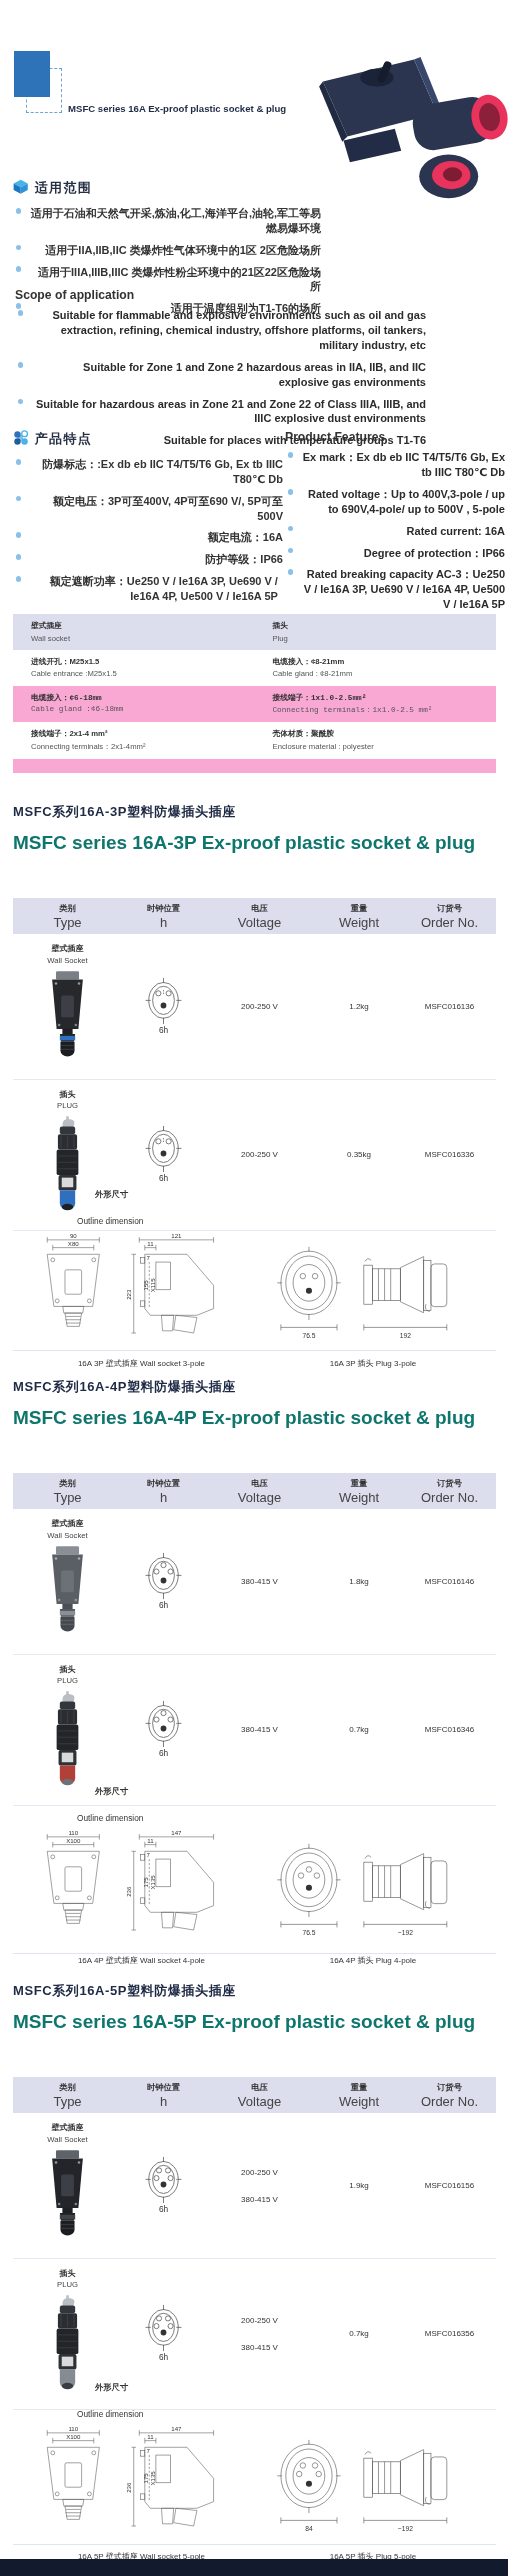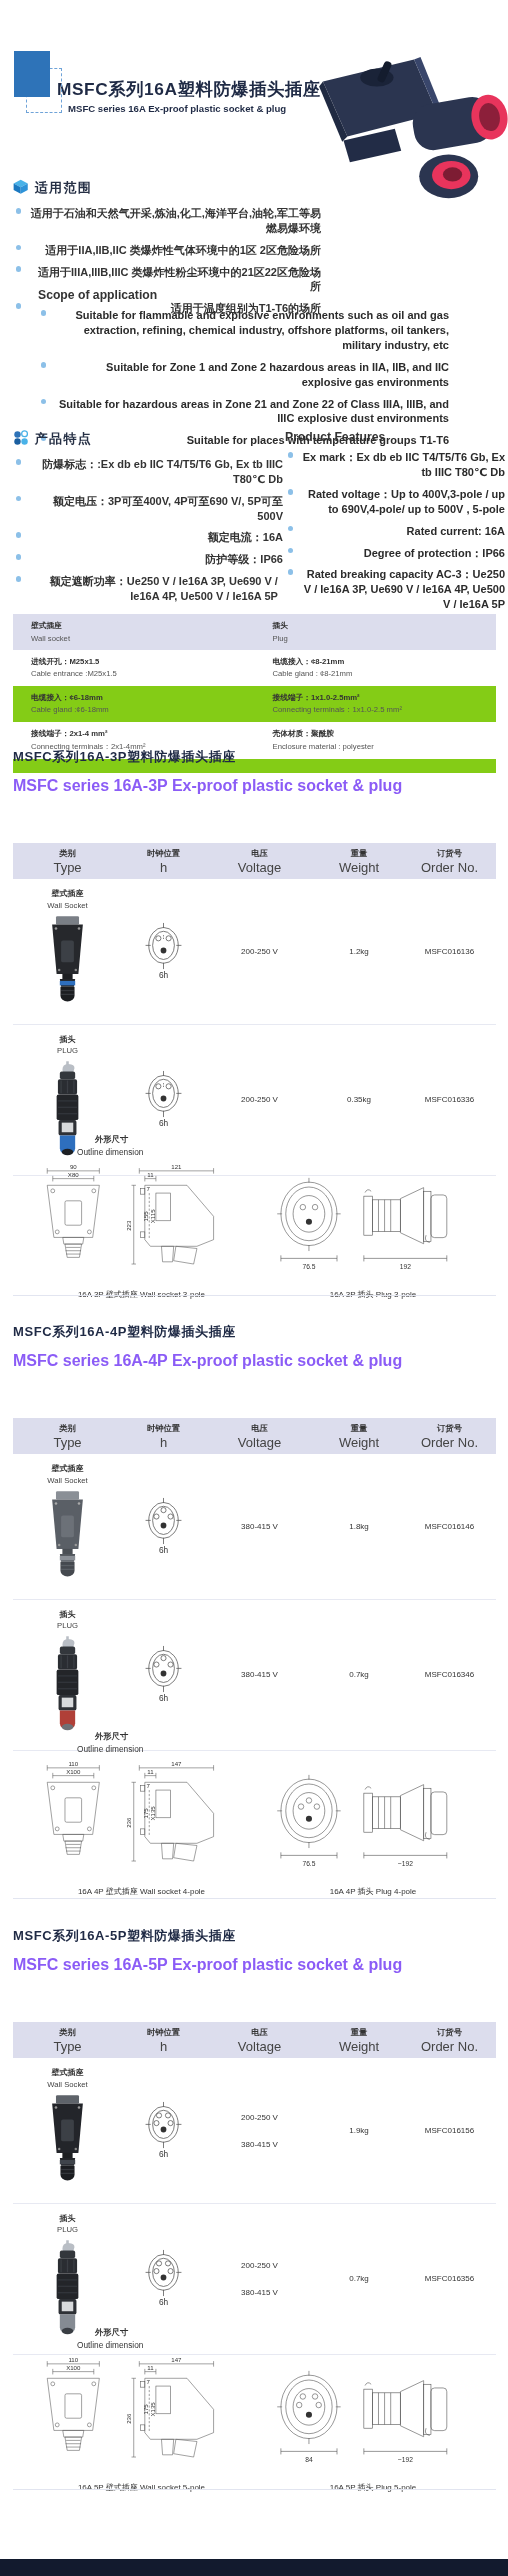--- a/index.html
+++ b/index.html
@@ -20,66 +20,65 @@
 .h-en { font-size:12.2px; font-weight:bold; color:#333; }
 ul.bullets { list-style:none; }
 ul.bullets li { position:relative; padding-left:15.4px; margin-bottom:7px; font-size:11px; font-weight:bold; color:#333; line-height:1.35;text-align:right; }
 ul.bullets.en li { font-weight:600; color:#2b2b2b; }
 ul.bullets li::before { content:""; position:absolute; left:2.6px; top:1.9px; width:5.8px; height:5.8px; border-radius:50%; background:#8cc0e8; }
 
 
 .spec { position:absolute; left:13px; top:614px; width:483px; font-size:7.7px; }
 .spec-row { display:grid; grid-template-columns: 1fr 1fr; padding:5.8px 0 5.8px 0; }
 .spec-head { background:#dcdded; }
-.spec-row.alt { background:#84cc16; }
+.spec-row.alt { background:#f9a8d4;font-family:Liberation Mono, monospace; }
 .spec-cell { padding:1.3px 6.4px 1.3px 18px; }
 .spec-cell.right { padding-left:18px; }
 .s-cn { font-weight:bold; color:#333; margin-bottom:2.6px; }
 .s-en { color:#555; }
 
 
-.sections { position:absolute; left:0; top:745px; width:509px; }
+.sections { position:absolute; left:0; top:800px; width:509px; }
 .psec { position:relative; width:509px; }
 .psec.h1 { height:575px; } .psec.h2 { height:604px; } .psec.h3 { height:589px; }
 .sec-title-cn { position:absolute; left:13px; top:2.6px; font-size:13px; font-weight:bold; color:#1f2a45; letter-spacing:0.6px; }
-.sec-title-en { position:absolute; left:13px; top:32px; font-size:16px; font-weight:bold; color:#8b5cf6; }
+.sec-title-en { position:absolute; left:13px; top:32px; font-size:19px; font-weight:bold; color:#0f766e; }
 .ptable { position:absolute; left:13px; top:58px; width:483px;margin-top:40px; }
 .pt-head { display:grid; grid-template-columns:109px 83px 109px 90px 91px; background:#dcdded; padding:4.5px 0; text-align:center; }
 .th-cn { font-size:8.3px; font-weight:bold; color:#333; }
 .th-en { font-size:13px; color:#444; margin-top:1.3px; }
 .prow { display:grid; grid-template-columns:109px 83px 109px 90px 91px; align-items:center; }
 .prow.socket-row { min-height:145px; }
 .prow.plug-row { min-height:150px; }
 .type-cell { align-self:start; padding-top:9px; text-align:center; }
 .t-cn { font-size:8px; font-weight:bold; color:#333; }
 .t-en { font-size:7.7px; color:#444; margin-top:1.3px; margin-bottom:5.1px; }
 .clock-cell, .val-cell { text-align:center; font-size:8px; color:#333; }
 .val-stack { display:flex; flex-direction:column; gap:18px; align-items:center; }
 .row-divider { height:0.6px; background:#e7e9f2; width:483px; }
 .outline { position:absolute; left:13px; top:389px; width:483px; }
 .o-cn { font-size:8.3px; font-weight:bold; color:#333; margin-left:82px; }
-.o-en { font-size:8.3px; color:#333; margin-left:64px; margin-top:2px; }
+.o-en { font-size:8.3px; color:#333; margin-left:64px; margin-top:16px; }
 .drawings { display:flex; margin-top:5.1px; }
 .draw-block { text-align:center; }
 .caption { font-size:8px; color:#333; margin-top:2.6px; }
 .sec-divider { position:absolute; left:13px; top:550px; width:483px; height:0.6px; background:#e2e5f0; }
 .psec.h2 .sec-divider { top:578px; }
 .psec.h3 .sec-divider { top:565px; }
 
 svg text { font-family:"Liberation Sans","DejaVu Sans",sans-serif; }
 .footer-bar { position:absolute; left:0; top:2559px; width:509px; height:16.7px; background:#121a2e; }
 </style>
 </head>
 <body>
 
 <div class="page">
 
   <div class="logo-dash"></div>
   <div class="logo-square"></div>
-  <div class="title-cn">MSFC系列16A塑料防爆插头插座</div>
   <div class="title-en">MSFC series 16A Ex-proof plastic socket &amp; plug</div>
 
   <svg class="hero" viewBox="0 0 318 266">
     <polygon points="28,58 170,24 206,108 66,144" fill="#2b3550"></polygon>
     <polygon points="28,58 66,144 58,152 22,66" fill="#202a42"></polygon>
     <polygon points="170,24 206,108 214,104 180,20" fill="#39466b"></polygon>
     <ellipse cx="112" cy="52" rx="26" ry="14" fill="#1a2338"></ellipse>
     <rect x="118" y="26" width="12" height="34" rx="5" fill="#141c2e" transform="rotate(24 124 43)"></rect>
     <g transform="rotate(-10 240 120)">
       <rect x="168" y="86" width="124" height="72" rx="30" fill="#2b3550"></rect>
@@ -102,21 +101,21 @@
       <div class="h-cn">适用范围</div>
     </div>
     <ul class="bullets">
       <li>适用于石油和天然气开采,炼油,化工,海洋平台,油轮,军工等易燃易爆环境</li>
       <li>适用于IIA,IIB,IIC 类爆炸性气体环境中的1区 2区危险场所</li>
       <li>适用于IIIA,IIIB,IIIC 类爆炸性粉尘环境中的21区22区危险场所</li>
       <li>适用于温度组别为T1-T6的场所</li>
     </ul>
   </div>
 
-  <div class="block" style="left:38px; top:288px; width:411px;">
+  <div class="block" style="left:15px; top:288px; width:411px;">
     <div class="h-row" style="margin-bottom:6.4px;">
       <div class="h-en">Scope of application</div>
     </div>
     <ul class="bullets en">
       <li>Suitable for flammable and explosive environments such as oil and gas extraction, refining, chemical industry, offshore platforms, oil tankers, military industry, etc</li>
       <li>Suitable for Zone 1 and Zone 2 hazardous areas in IIA, IIB, and IIC explosive gas environments</li>
       <li>Suitable for hazardous areas in Zone 21 and Zone 22 of Class IIIA, IIIB, and IIIC explosive dust environments</li>
       <li>Suitable for places with temperature groups T1-T6</li>
     </ul>
   </div>

